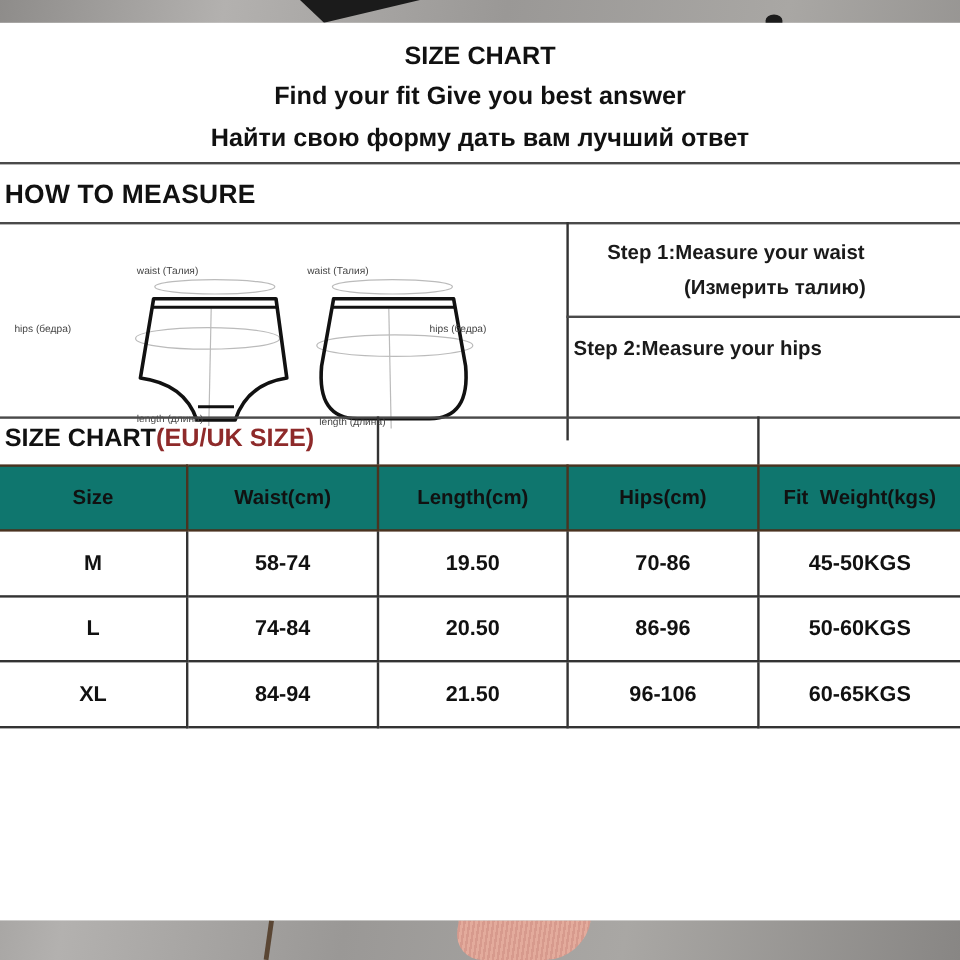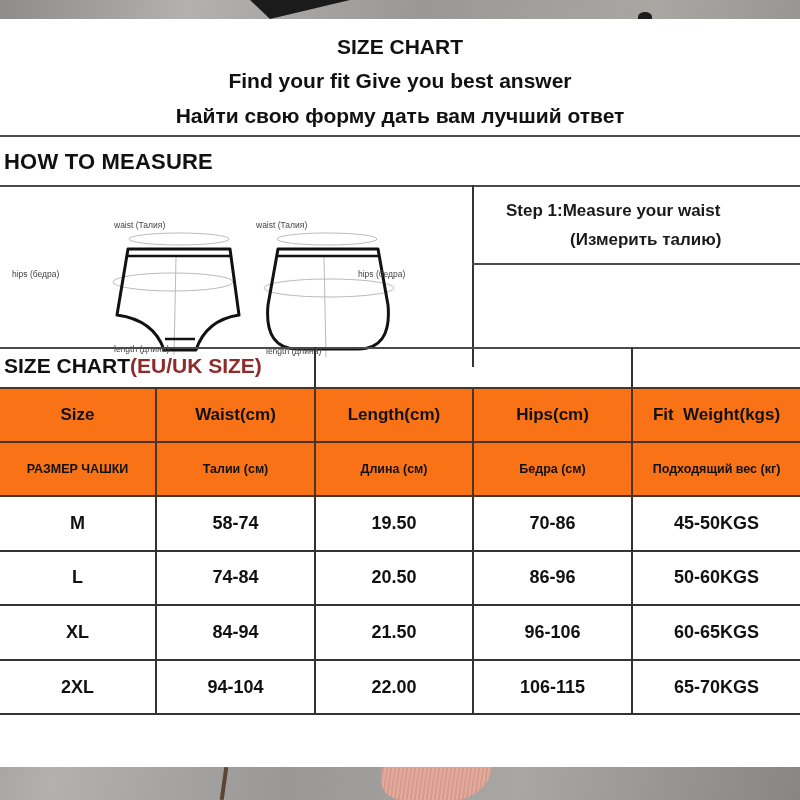--- a/index.html
+++ b/index.html
@@ -54,21 +54,21 @@
 
   .size-title { position: absolute; left: 4px; top: 335px; font-size: 21px; font-weight: bold; }
   .size-title .accent { color: #8e2a2a; }
 
   table.chart {
     position: absolute; left: 0; top: 368px; width: 800px; border-collapse: collapse; table-layout: fixed;
   }
   table.chart td {
     border: 2px solid #333; text-align: center; font-weight: bold; vertical-align: middle;
   }
-  table.chart tr.hdr td { background: #f97316; border-color: #4a3320; }
+  table.chart tr.hdr td { background: #0f766e; border-color: #4a3320; }
   table.chart tr.hdr1 td { height: 54px; font-size: 17px; }
   table.chart tr.hdr2 td { height: 54px; font-size: 12.5px; }
   table.chart tr.row td { height: 54.6px; font-size: 18px; }
   table.chart td:first-child { border-left: none; }
   table.chart td:last-child { border-right: none; }
 </style>
 </head>
 <body>
 
 <div class="photo-bg">
@@ -114,20 +114,21 @@
     <span class="lbl" style="left:266px; top:141px;">length (длина)</span>
   </div>
 
   <div class="vline" style="left:472px; top:166px; height:182px;"></div>
   <div class="step" style="top:182px;margin-left:28px;">
     <span>Step 1:Measure your waist</span>
     <span class="ru" style="padding-left:64px;">(Измерить талию)</span>
   </div>
   <div class="hline" style="top:244px; left:472px; width:328px;"></div>
   <div class="step" style="top:262px;">
+    <span>Step 2:Measure your hips</span>
   </div>
 
   <div class="hline" style="top:328px;"></div>
 
   <div class="size-title">
     <span>SIZE CHART</span><span class="accent">(EU/UK SIZE)</span>
   </div>
   <div class="vline" style="left:314px; top:328px; height:40px;"></div>
   <div class="vline" style="left:631px; top:328px; height:40px;"></div>
 
@@ -140,27 +141,20 @@
         <col style="width:168px">
     </colgroup>
     <tbody>
         <tr class="hdr hdr1">
       <td>Size</td>
       <td>Waist(cm)</td>
       <td>Length(cm)</td>
       <td>Hips(cm)</td>
       <td style="white-space:pre;">Fit  Weight(kgs)</td>
     </tr>
-    <tr class="hdr hdr2">
-      <td>РАЗМЕР ЧАШКИ</td>
-      <td>Талии (см)</td>
-      <td>Длина (см)</td>
-      <td>Бедра (см)</td>
-      <td>Подходящий вес (кг)</td>
-    </tr>
     <tr class="row">
       <td>M</td>
       <td>58-74</td>
       <td>19.50</td>
       <td>70-86</td>
       <td>45-50KGS</td>
     </tr>
     <tr class="row">
       <td>L</td>
       <td>74-84</td>
@@ -168,22 +162,15 @@
       <td>86-96</td>
       <td>50-60KGS</td>
     </tr>
     <tr class="row">
       <td>XL</td>
       <td>84-94</td>
       <td>21.50</td>
       <td>96-106</td>
       <td>60-65KGS</td>
     </tr>
-    <tr class="row">
-      <td>2XL</td>
-      <td>94-104</td>
-      <td>22.00</td>
-      <td>106-115</td>
-      <td>65-70KGS</td>
-    </tr>
   </tbody>
     </table>
 </div>
 
 </body></html>

